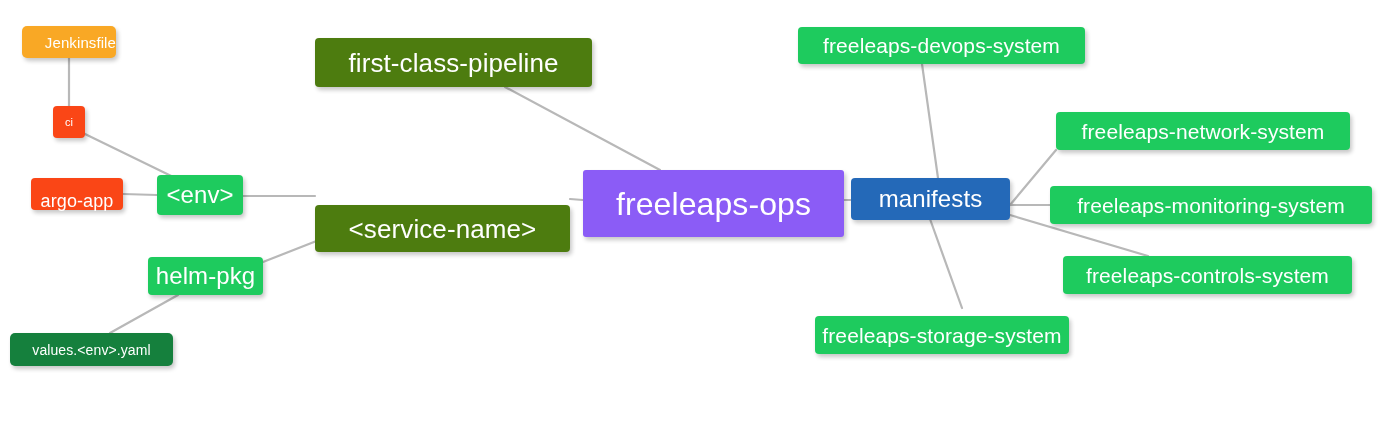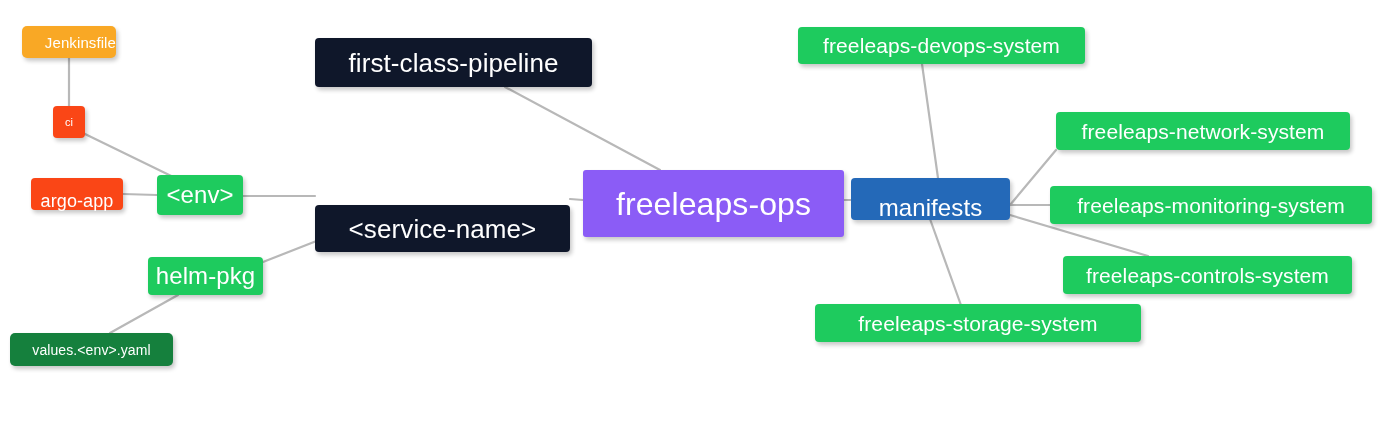--- a/index.html
+++ b/index.html
@@ -40,27 +40,26 @@
     letter-spacing: 0.1px;
     line-height: 1;
     user-select: none;
   }
   .n-root {
     background: #8b5cf6;
     border-radius: 3px;
     font-size: 32px;
   }
   .n-blue {
-    background: #0f172a;
+    background: #4d7c0f;
     font-size: 26px;
   }
   .n-blue-sm {
     background: #2469b8;
     font-size: 24px;
-    align-items: flex-end;
   }
   .n-green {
     background: #1ecb5e;
     font-size: 21px;
   }
   .n-green-md {
     background: #1ecb5e;
     font-size: 24px;
   }
   .n-orange {
@@ -172,17 +171,17 @@
   </div>
 
   <div class="node n-green" style="left:1050px; top:186px; width:322px; height:38px;">
     <span>freeleaps-monitoring-system</span>
   </div>
 
   <div class="node n-green" style="left:1063px; top:256px; width:289px; height:38px;">
     <span>freeleaps-controls-system</span>
   </div>
 
-  <div class="node n-green" style="left:815px; top:304px; width:326px; height:38px;align-items:center;">
+  <div class="node n-green" style="left:815px; top:316px; width:254px; height:38px;align-items:center;">
     <span>freeleaps-storage-system</span>
   </div>
 
 </div>
 
 </body></html>

